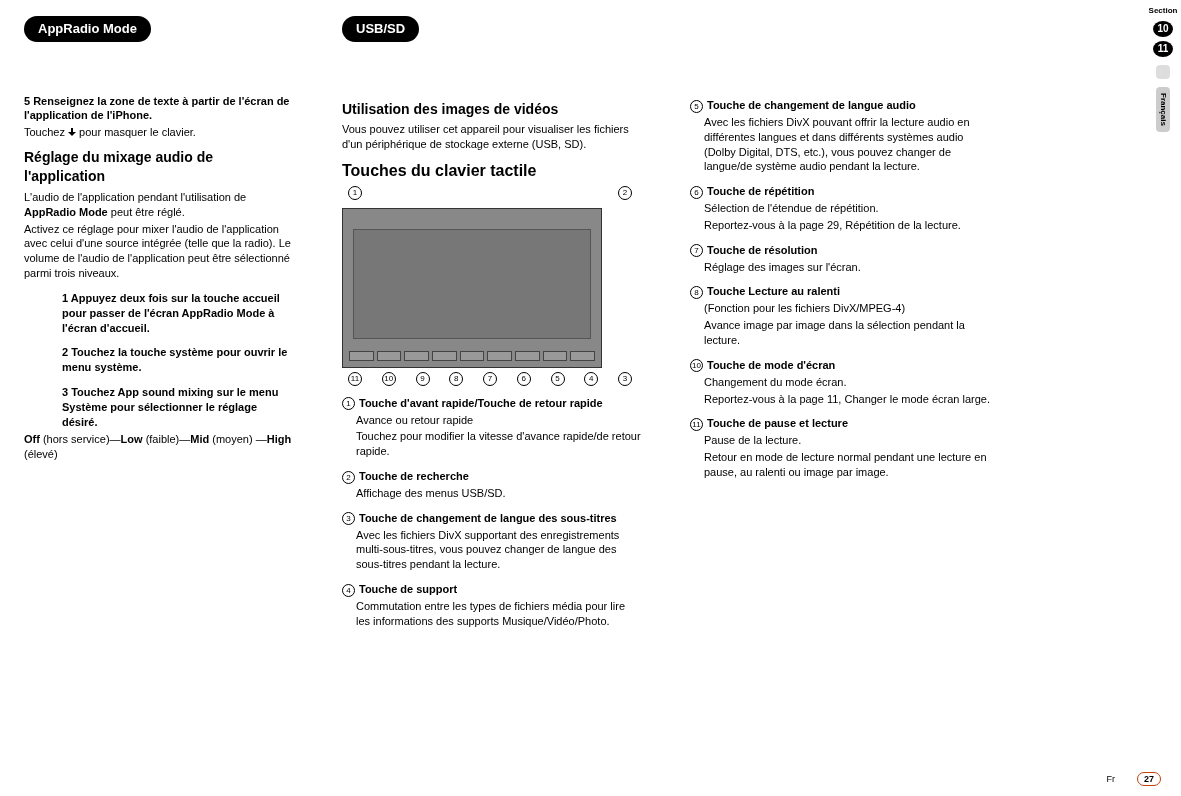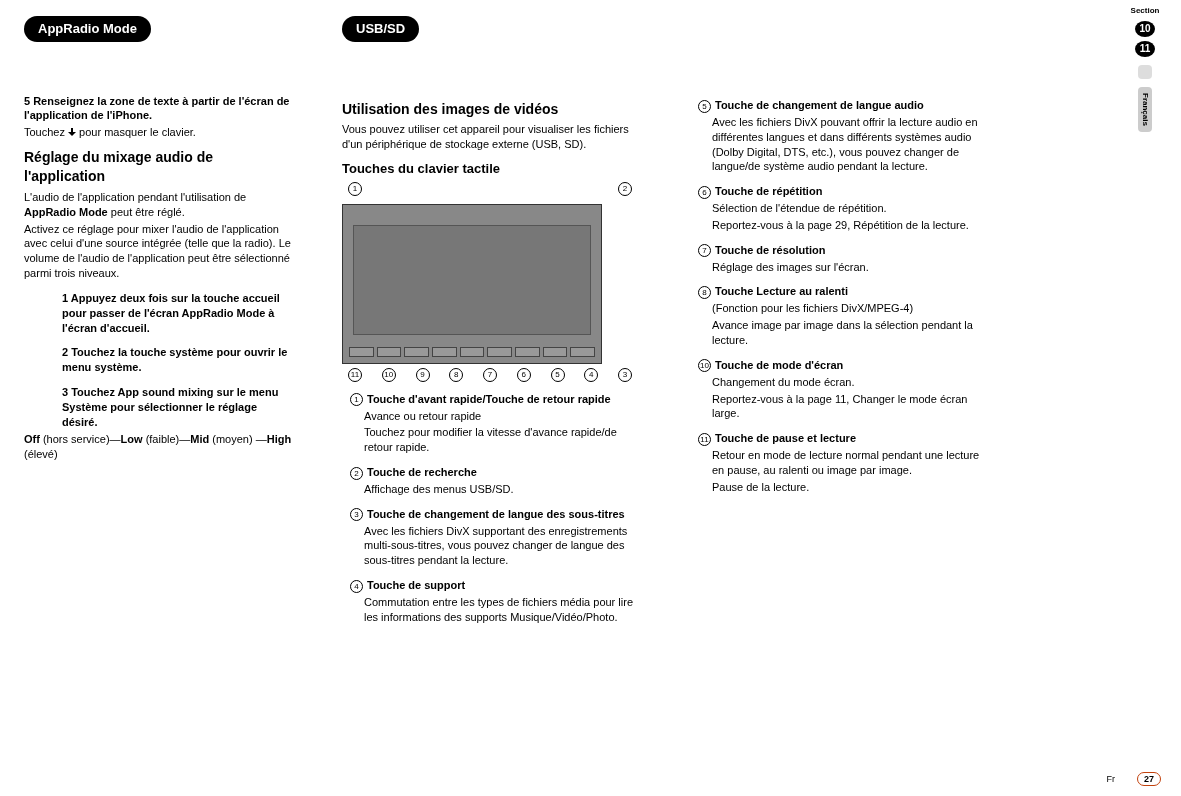--- a/index.html
+++ b/index.html
@@ -3,31 +3,31 @@
 <meta charset="utf-8">
 <style>
 *{margin:0;padding:0;box-sizing:border-box;}
 body{font-family:Arial,Helvetica,sans-serif;font-size:11px;color:#000;background:#fff;width:1181px;height:796px;position:relative;line-height:1.35;}
 .header-pill{background:#000;color:#fff;border-radius:14px;padding:4px 14px;font-weight:bold;font-size:13px;display:inline-block;margin-bottom:10px;}
 .page{display:flex;gap:48px;padding:16px 28px 0 24px;}
 .col{flex:1;min-width:0;}
 .col-left{max-width:270px;}
 .col-mid{max-width:300px;}
 .col-right{max-width:300px;}
-.sidebar{position:absolute;right:24px;top:6px;width:24px;display:flex;flex-direction:column;align-items:center;gap:4px;}
+.sidebar{position:absolute;right:6px;top:6px;width:24px;display:flex;flex-direction:column;align-items:center;gap:4px;}
 .section-label{font-size:8px;font-weight:bold;}
 .section-bubble{background:#000;color:#fff;border-radius:50%;width:20px;height:16px;display:flex;align-items:center;justify-content:center;font-weight:bold;font-size:10px;}
 .lang-tab{background:#ccc;color:#000;font-size:8px;font-weight:bold;writing-mode:vertical-rl;padding:6px 2px;border-radius:4px;margin-top:4px;}
 .lang-tab.grey{background:#ddd;color:#888;}
 h2{font-size:14px;font-weight:bold;margin:8px 0 4px;}
-h3{font-size:13px;font-weight:bold;margin:8px 0 4px;}
+h3{font-size:16px;font-weight:bold;margin:8px 0 4px;}
 .bold{font-weight:bold;}
 .step{margin-top:10px;margin-left:38px;}
 .indent{margin-left:14px;}
-ol.desc-list{list-style:none;padding:0;margin:8px;}
+ol.desc-list{list-style:none;padding:0;margin:0;}
 ol.desc-list li{margin-top:10px;}
 .num-circle{display:inline-block;border:1px solid #000;border-radius:50%;width:13px;height:13px;font-size:8px;text-align:center;line-height:12px;margin-right:4px;vertical-align:middle;}
 .italic{}
 .device-image{border:1px solid #333;background:#888;width:260px;height:160px;position:relative;margin:8px 0 4px;}
 .usb-label{position:absolute;top:22px;left:18px;font-size:26px;font-weight:bold;color:#bbb;font-family:Arial;}
 .callout-row{display:flex;justify-content:space-between;padding:0 6px;font-size:10px;margin-bottom:6px;}
 .callout-row span{border:1px solid #000;border-radius:50%;width:14px;height:14px;display:inline-flex;align-items:center;justify-content:center;font-size:8px;}
 .footer{position:absolute;bottom:10px;right:20px;font-size:9px;display:flex;align-items:center;gap:22px;}
 .footer .page-no{border:1px solid #c2410c;border-radius:10px;padding:0 6px;font-weight:bold;}
 .dl-icon{display:inline-block;width:8px;height:8px;position:relative;}
@@ -151,22 +151,22 @@
           <p class="indent">(Fonction pour les fichiers DivX/MPEG-4)</p>
           <p class="indent">Avance image par image dans la sélection pendant la lecture.</p>
         </li>
         <li>
           <p><span class="num-circle">10</span><span class="bold">Touche de mode d'écran</span></p>
           <p class="indent">Changement du mode écran.</p>
           <p class="indent">Reportez-vous à la page 11, <span class="italic">Changer le mode écran large</span>.</p>
         </li>
         <li>
           <p><span class="num-circle">11</span><span class="bold">Touche de pause et lecture</span></p>
+          <p class="indent">Pause de la lecture.</p>
           <p class="indent">Retour en mode de lecture normal pendant une lecture en pause, au ralenti ou image par image.</p>
-          <p class="indent">Pause de la lecture.</p>
         </li>
       </ol>
   </div>
 </div>
 
 <div class="footer">
   <span>Fr</span>
   <span class="page-no">27</span>
 </div>
 

